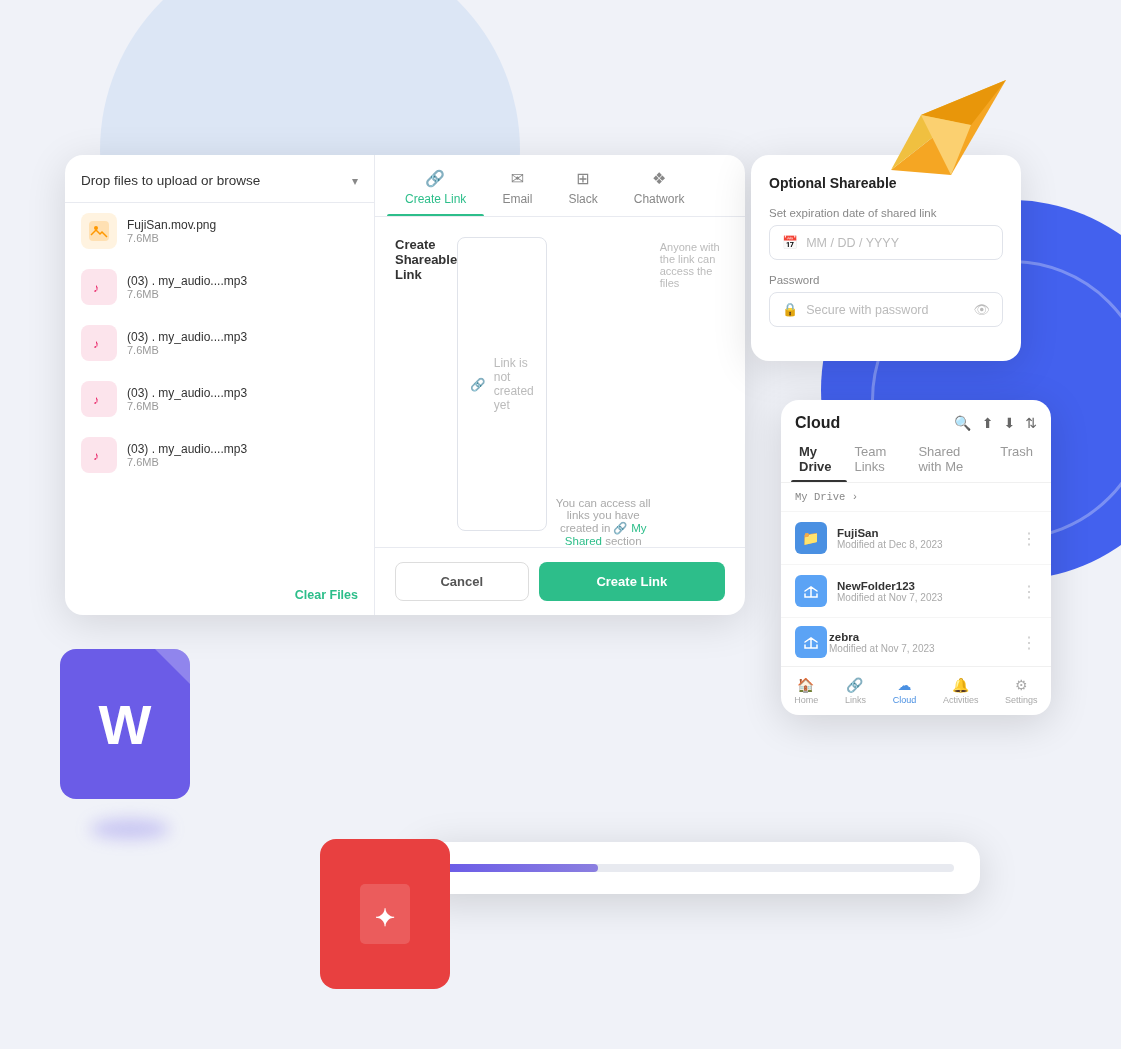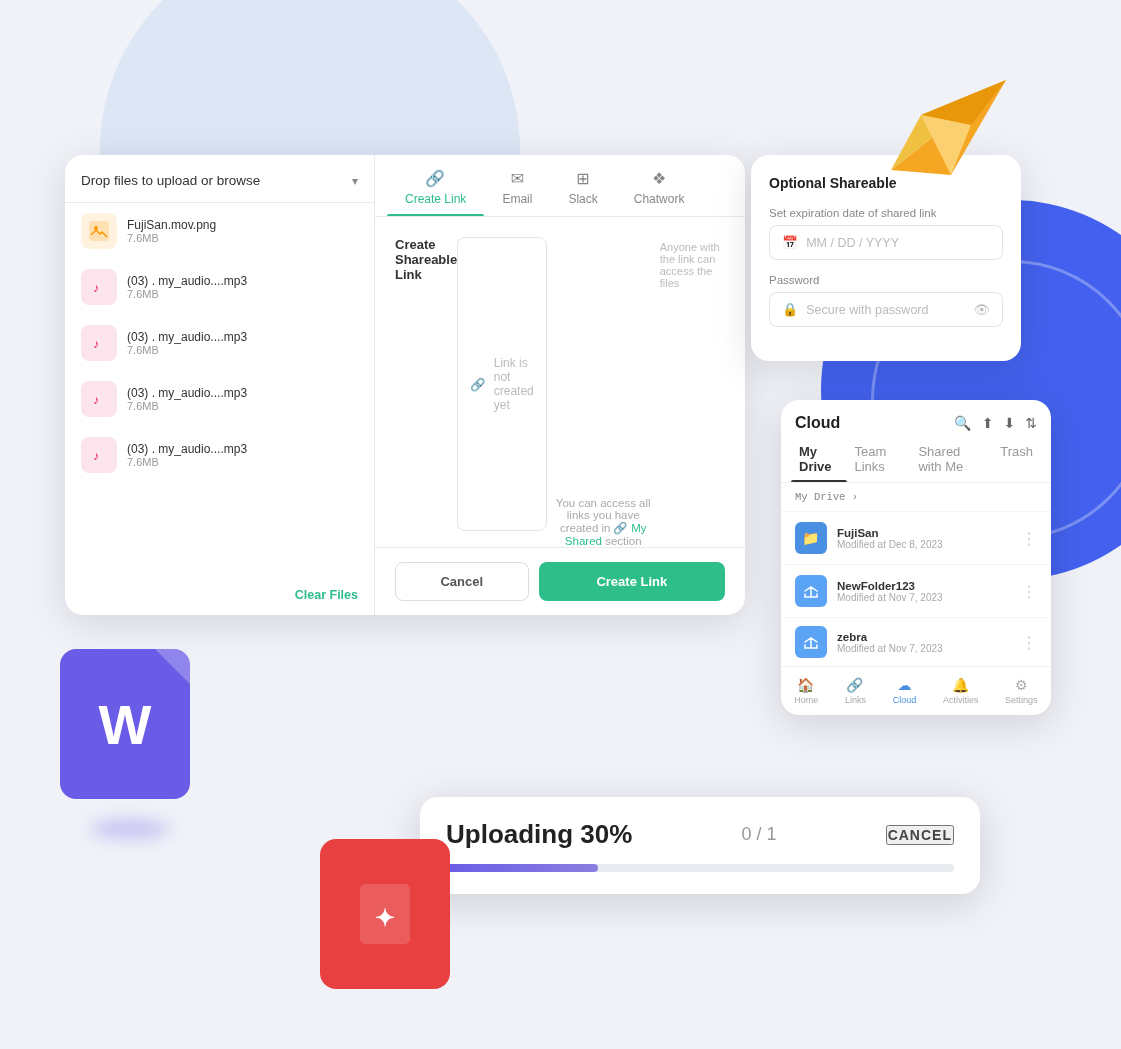--- a/index.html
+++ b/index.html
@@ -413,21 +413,21 @@
     .cloud-file-name { font-size: 11.5px; font-weight: 600; color: #333; }
     .cloud-file-date { font-size: 10px; color: #aaa; }
     .cloud-more { color: #ccc; font-size: 16px; cursor: pointer; }
     .cloud-bottom-row {
       padding: 8px 14px;
       border-top: 1px solid #f5f5f5;
     }
     .cloud-bottom-file {
       display: flex;
       align-items: center;
-      gap: 10px;
+      gap: 2px;
     }
     .cloud-nav {
       display: flex;
       justify-content: space-around;
       padding: 10px 0;
       border-top: 1px solid #f0f0f0;
     }
     .cloud-nav-item {
       display: flex;
       flex-direction: column;
@@ -761,21 +761,16 @@
       <span>Activities</span>
     </div>
     <div class="cloud-nav-item">
       <span class="cloud-nav-icon">⚙</span>
       <span>Settings</span>
     </div>
   </div>
 </div>
 
 <div class="upload-progress">
-  <div class="upload-top-row">
-    <span class="upload-percent">Uploading 30%</span>
-    <span class="upload-count">0 / 1</span>
-    <button class="upload-cancel">CANCEL</button>
-  </div>
   <div class="progress-bar-bg">
     <div class="progress-bar-fill" style="width: 30%;"></div>
   </div>
 </div>
 
 </body></html>

